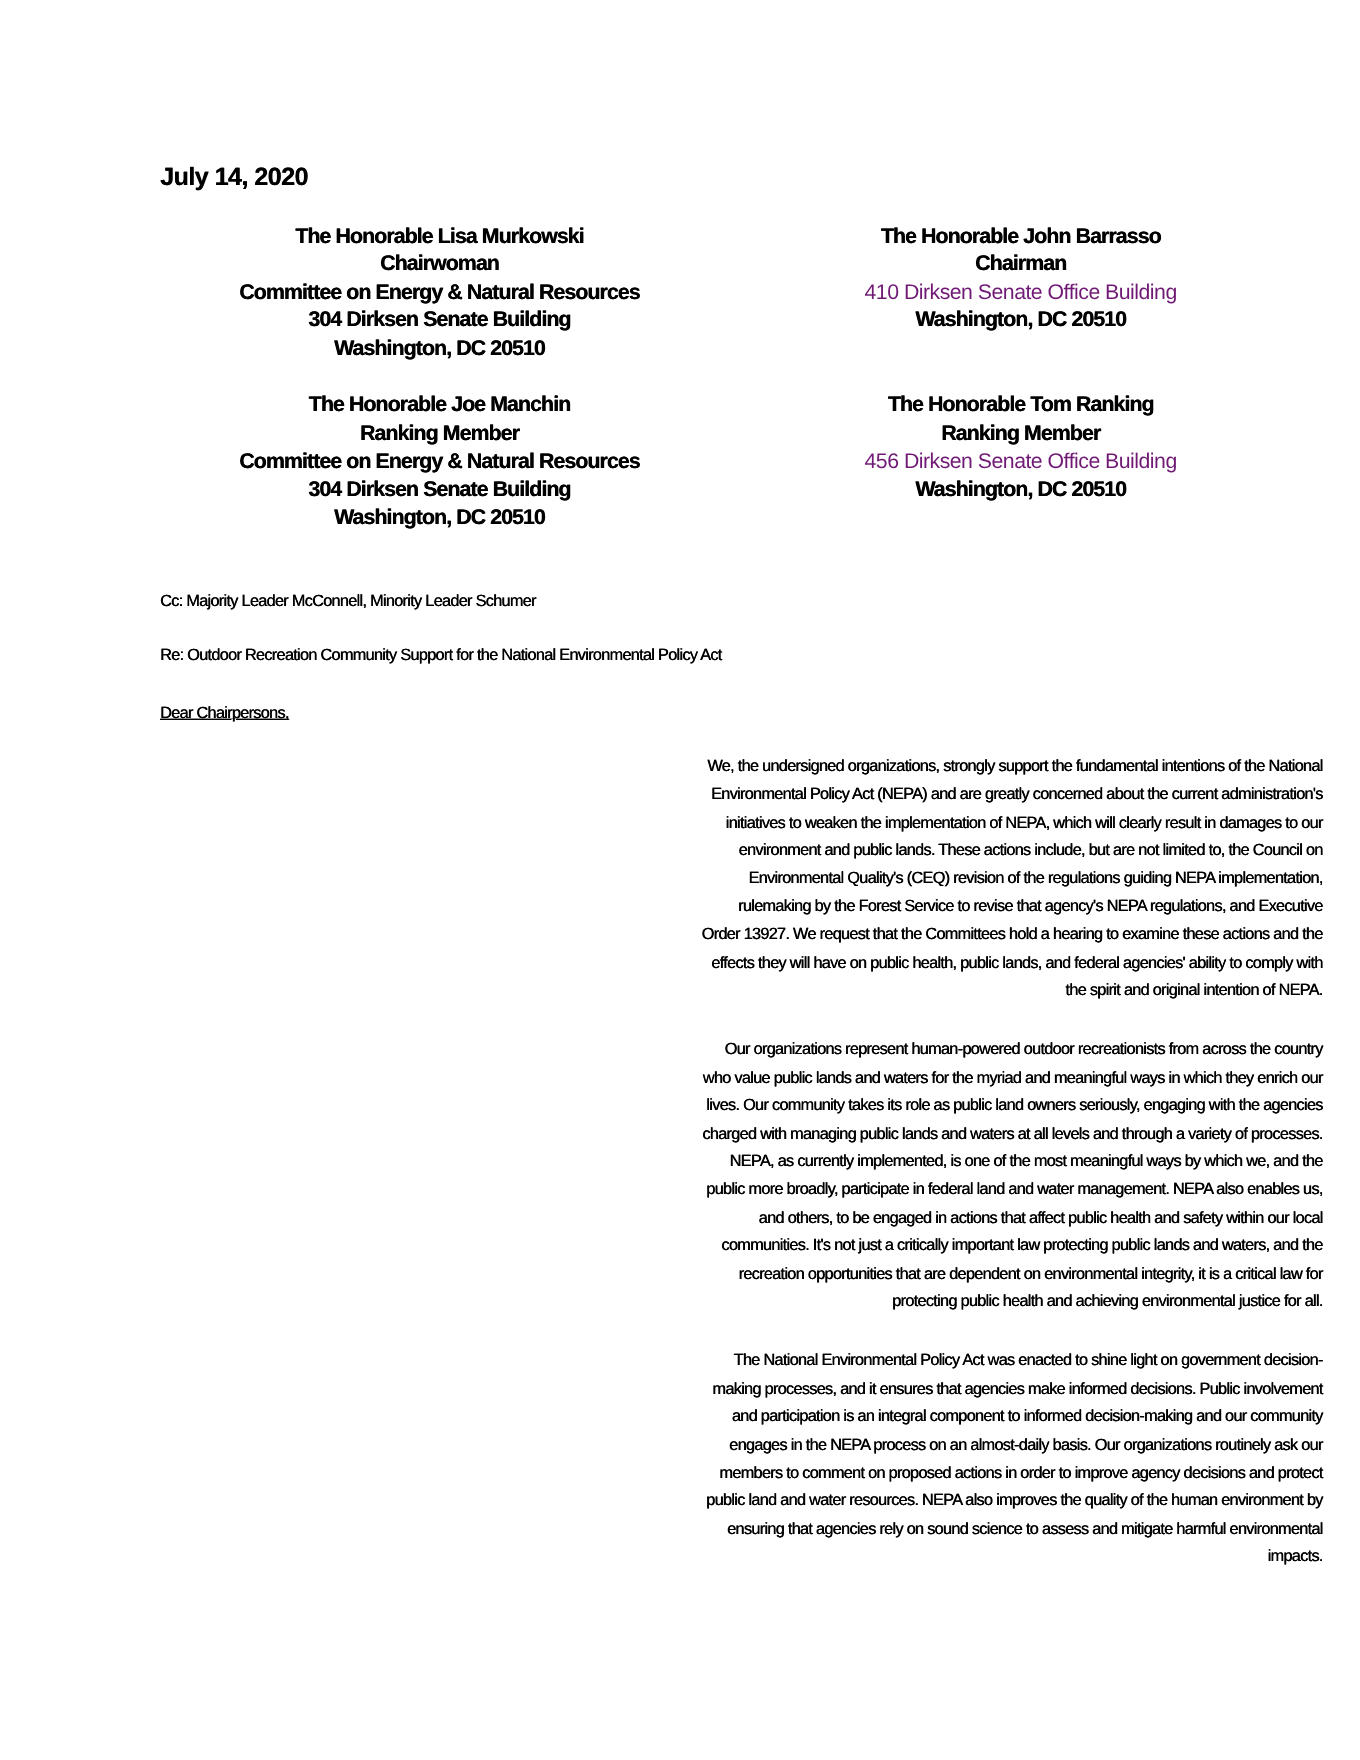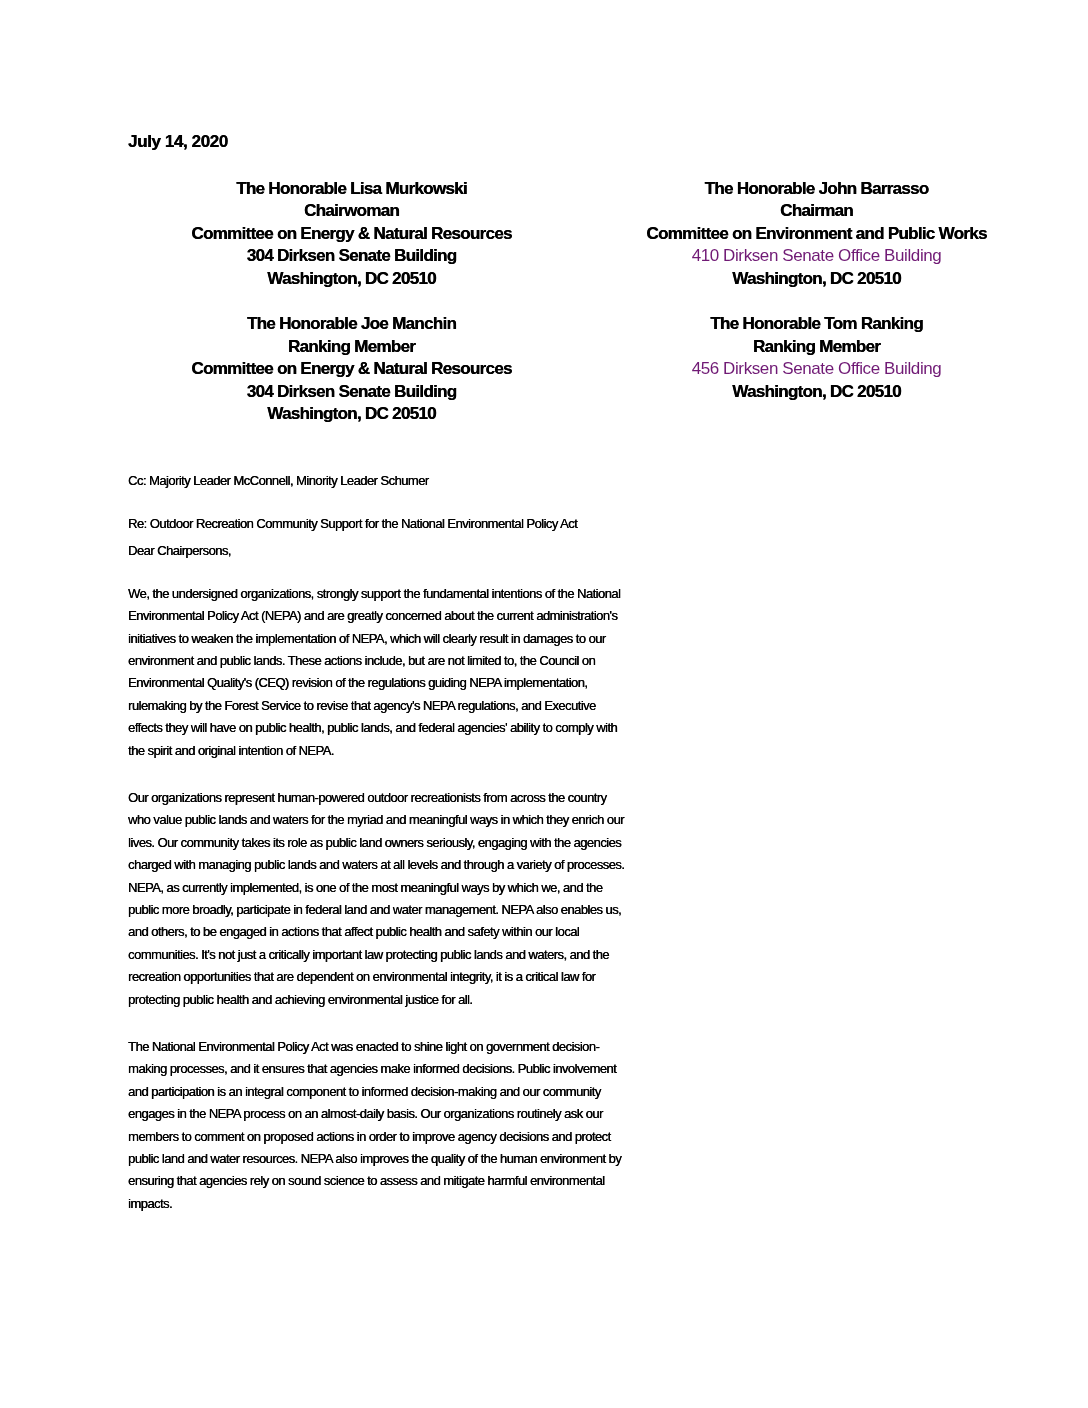--- a/index.html
+++ b/index.html
@@ -16,42 +16,42 @@
   .content {
     position:absolute;
     left:128px;
     top:131px;
     width:930px;
   }
   
   .scan { text-shadow: 0.35px 0 0 currentColor; }
 
   .date {
-    font-size:17px; line-height:22.5px; font-weight:700; letter-spacing:-0.4px;
+    font-size:20px; line-height:22.5px; font-weight:700; letter-spacing:-0.4px;
   }
   .addr-grid {
     display:grid;
     grid-template-columns:447px auto;
     row-gap:23px;
     margin-top:24px;
     text-align:center;
   }
   .addr-block { font-size:17px; line-height:22.5px; font-weight:700; letter-spacing:-0.7px; }
   .addr-block .muted {
     font-weight:400;
     color:#701a75;
     letter-spacing:-0.4px;
     text-shadow:none;
   }
 
   .bodytext { font-size:13px; line-height:22.4px; letter-spacing:-0.55px; }
   .cc { margin-top:44px; }
   .subject { margin-top:21px; font-weight:400; }
-  .salutation { margin-top:5px; }
-  .para { margin-top:20px; }
+  .salutation { margin-top:24px;text-decoration:underline; }
+  .para { margin-top:20px;text-align:right; }
   .para + .para { margin-top:25px; }
   .para .line, .addr-block div, .bodytext { white-space:nowrap; }
 </style>
 </head>
 <body>
 
 <div class="page">
   <div class="content">
 
     <div class="date scan">July 14, 2020</div>
@@ -62,21 +62,20 @@
         <div>The Honorable Lisa Murkowski</div>
         <div>Chairwoman</div>
         <div>Committee on Energy &amp; Natural Resources</div>
         <div>304 Dirksen Senate Building</div>
         <div>Washington, DC 20510</div>
       </div>
 
       <div class="addr-block scan">
         <div>The Honorable John Barrasso</div>
         <div>Chairman</div>
-        <div>Committee on Environment and Public Works</div>
         <div class="muted">410 Dirksen Senate Office Building</div>
         <div>Washington, DC 20510</div>
       </div>
 
       <div class="addr-block scan">
         <div>The Honorable Joe Manchin</div>
         <div>Ranking Member</div>
         <div>Committee on Energy &amp; Natural Resources</div>
         <div>304 Dirksen Senate Building</div>
         <div>Washington, DC 20510</div>
@@ -97,20 +96,21 @@
 
     <div class="bodytext salutation scan">Dear Chairpersons,</div>
 
     <div class="bodytext para scan">
         <div class="line">We, the undersigned organizations, strongly support the fundamental intentions of the National</div>
         <div class="line">Environmental Policy Act (NEPA) and are greatly concerned about the current administration's</div>
         <div class="line">initiatives to weaken the implementation of NEPA, which will clearly result in damages to our</div>
         <div class="line">environment and public lands. These actions include, but are not limited to, the Council on</div>
         <div class="line">Environmental Quality's (CEQ) revision of the regulations guiding NEPA implementation,</div>
         <div class="line">rulemaking by the Forest Service to revise that agency's NEPA regulations, and Executive</div>
+        <div class="line">Order 13927. We request that the Committees hold a hearing to examine these actions and the</div>
         <div class="line">effects they will have on public health, public lands, and federal agencies' ability to comply with</div>
         <div class="line">the spirit and original intention of NEPA.</div>
       </div>
     <div class="bodytext para scan">
         <div class="line">Our organizations represent human-powered outdoor recreationists from across the country</div>
         <div class="line">who value public lands and waters for the myriad and meaningful ways in which they enrich our</div>
         <div class="line">lives. Our community takes its role as public land owners seriously, engaging with the agencies</div>
         <div class="line">charged with managing public lands and waters at all levels and through a variety of processes.</div>
         <div class="line">NEPA, as currently implemented, is one of the most meaningful ways by which we, and the</div>
         <div class="line">public more broadly, participate in federal land and water management. NEPA also enables us,</div>

